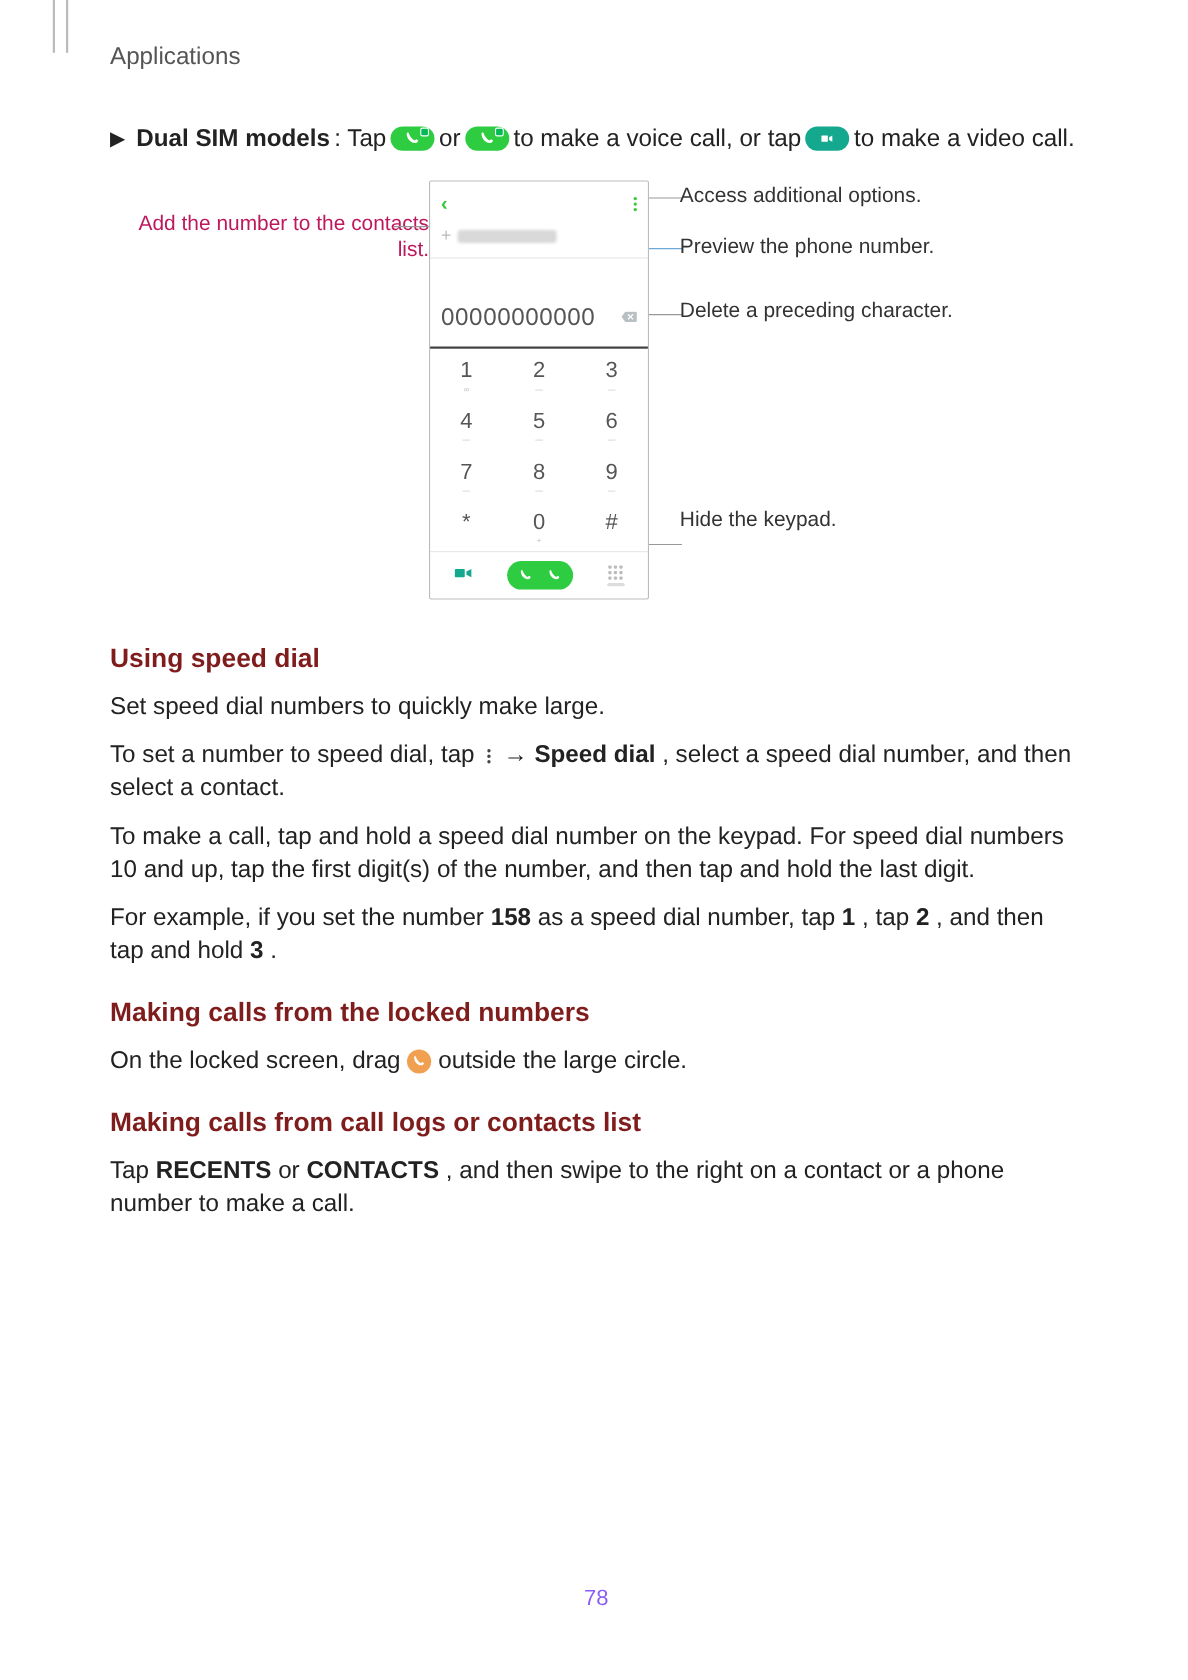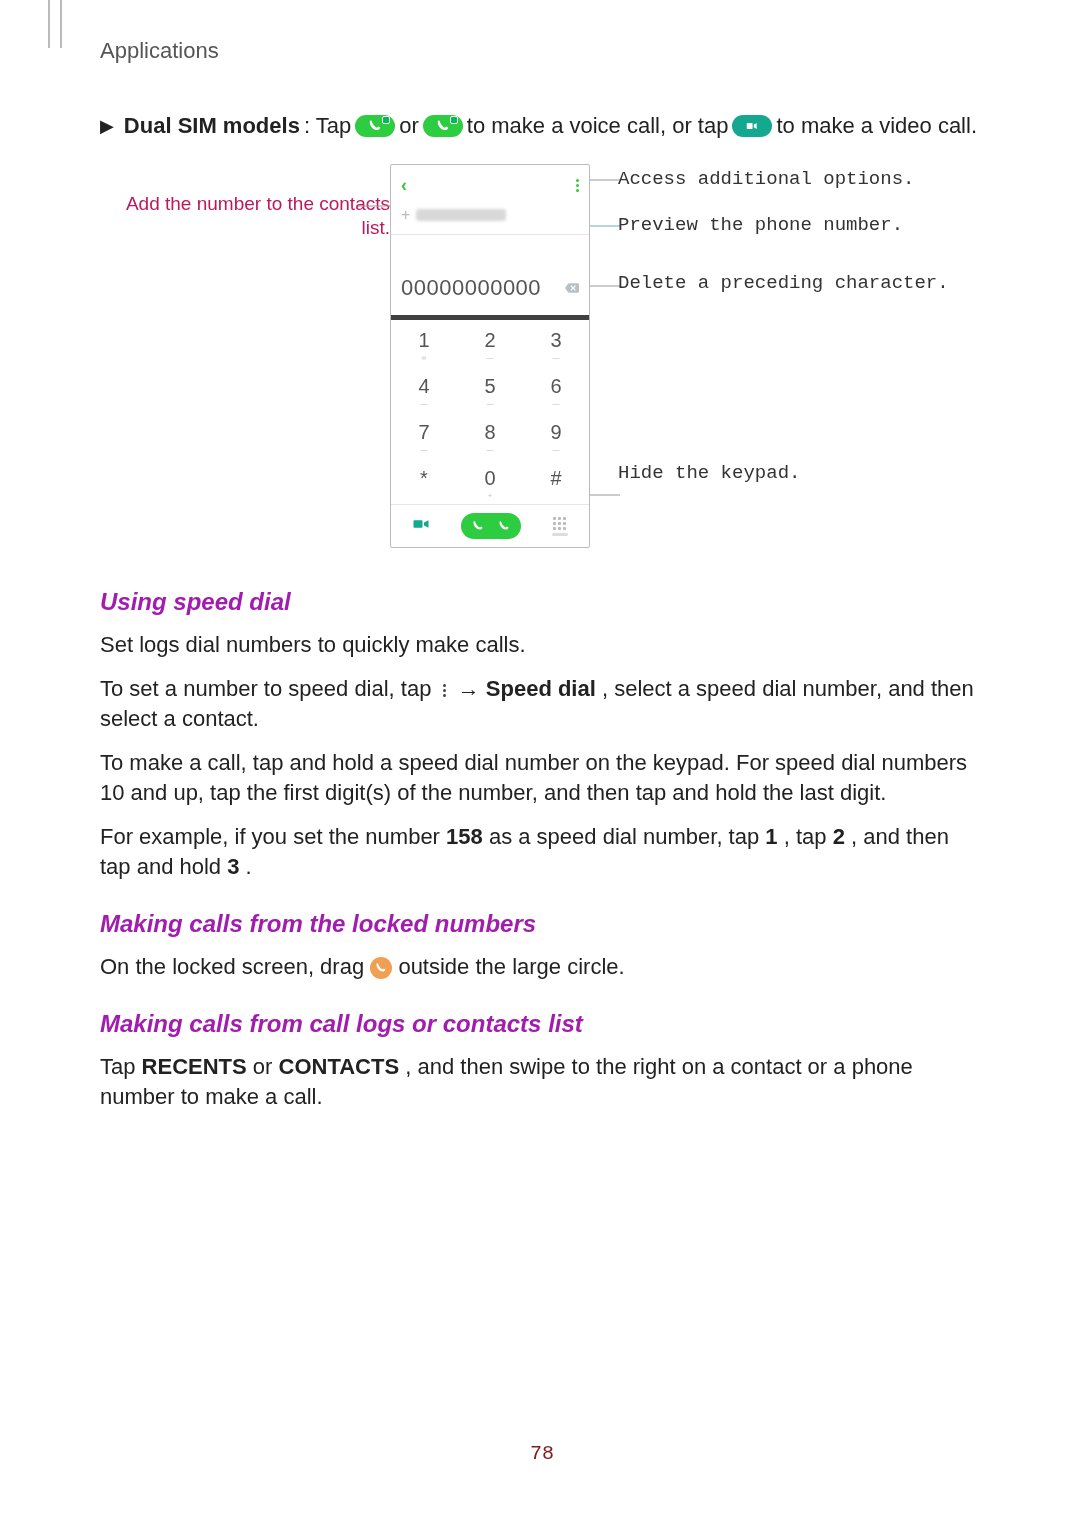--- a/index.html
+++ b/index.html
@@ -88,21 +88,21 @@
       border-bottom: 1px solid #e6e6e6;
     }
     .phone-add-plus { color: #bbb; font-size: 16px; font-weight: 300; }
     .phone-add-blur {
       width: 90px; height: 12px; border-radius: 3px;
       background: #d8d8d8; filter: blur(1.5px);
     }
     .phone-num-row {
       display: flex; align-items: center; justify-content: space-between;
       padding: 40px 10px 14px;
-      border-bottom: 5px solid #404040;
+      border-bottom: 2px solid #404040;
     }
     .phone-num { font-size: 22px; font-family: "Segoe UI Light","Helvetica Neue",Arial; color: #555; letter-spacing: 0.5px; }
     .phone-del { color: #9aa; font-size: 14px; }
     .keypad { display: grid; grid-template-columns: repeat(3,1fr); }
     .key {
       text-align: center; padding: 9px 0 5px;
       font-size: 20px; color: #555;
       font-family: "Segoe UI Light","Helvetica Neue",Arial;
     }
     .key small { display: block; font-size: 7px; color: #bbb; line-height: 7px; margin-top: 2px; }
@@ -117,47 +117,47 @@
       background: #2ecc40; display: flex; align-items: center; justify-content: space-around;
       padding: 0 4px;
     }
     .dual-pill .part { display: flex; align-items: center; }
     .grid-dots {
       display: grid; grid-template-columns: repeat(3,3px); gap: 2px;
     }
     .grid-dots span { width: 3px; height: 3px; background: #bbb; border-radius: 1px; }
     .hbar { width: 16px; height: 3px; border-radius: 2px; background: #ddd; }
     
-    .right-callouts { flex: 1; font-size: 19px; color: #333; padding-left: 28px; position: relative; font-family: Liberation Mono, monospace;}
+    .right-callouts { flex: 1; font-size: 19px; color: #333; padding-left: 28px; position: relative;}
     .callout { margin-bottom: 24px; white-space: nowrap; }
     .left-callout .callout-text { font-size: 19px; color: #be185d; text-align: right; line-height: 24px;}
 
     
     .leader {
       stroke: #999; stroke-width: 1; fill: none;
     }
     .leader-blue { stroke: #6fa8d6; }
     
     
-    h3 { font-size: 24px; font-weight: 700; color: #a21caf; margin-top: 8px; margin-bottom: 14px; font-style: italic; }
+    h3 { font-size: 24px; font-weight: 700; color: #7f1d1d; margin-top: 8px; margin-bottom: 14px; }
     p.body { font-size: 22px; line-height: 30px; margin-bottom: 14px; color: #222;}
     .inline-icon {
       display: inline-flex; align-items: center; justify-content: center;
       width: 14px; height: 22px; vertical-align: middle;
     }
     .vdots span { display: block; width: 3px; height: 3px; background: #444; border-radius: 50%; margin: 2px auto; }
     .circle-phone {
       display: inline-flex; align-items: center; justify-content: center;
       width: 22px; height: 22px; border-radius: 50%; background: #f0a050;
       vertical-align: middle;
     }
     .page-num {
       position: absolute;
       bottom: 62px; left: 4px; right: 0;
-      text-align: center; font-size: 20px; color: #7f1d1d; font-family: Liberation Mono, monospace;
+      text-align: center; font-size: 20px; color: #8b5cf6;
     }
   </style>
 </head>
 <body>
 
 <div class="side-tab"></div>
 <div class="header-title">Applications</div>
 
 <div class="content">
 
@@ -276,21 +276,21 @@
 
     <div class="right-callouts">
       <div class="callout" style="margin-top:4px;">Access additional options.</div>
       <div class="callout" style="margin-top:10px;">Preview the phone number.</div>
       <div class="callout" style="margin-top:36px;">Delete a preceding character.</div>
       <div class="callout" style="margin-top:168px;">Hide the keypad.</div>
     </div>
   </div>
 
   <h3>Using speed dial</h3>
-  <p class="body">Set logs dial numbers to quickly make calls.</p>
+  <p class="body">Set speed dial numbers to quickly make large.</p>
   <p class="body">
     <span>To set a number to speed dial, tap </span>
     <span class="inline-icon">
         <span class="vdots">
           <span></span>
           <span></span>
           <span></span>
         </span>
       </span>
     <span> → </span>

